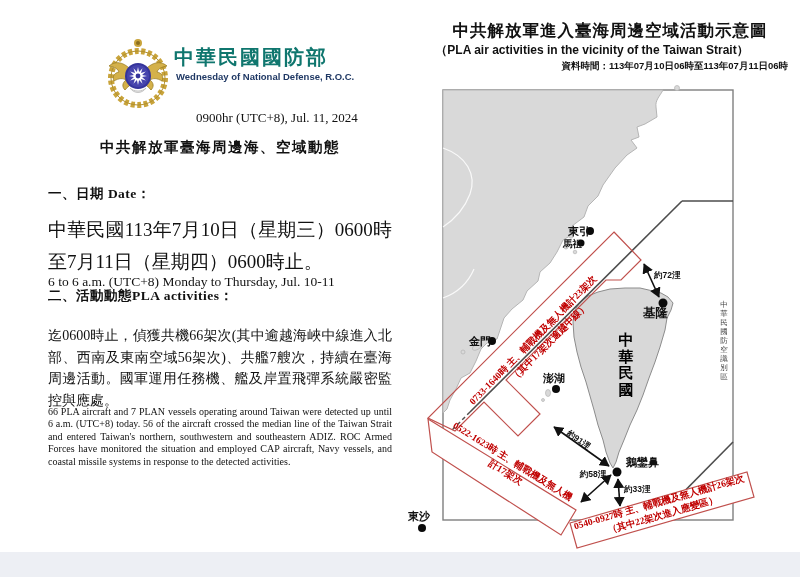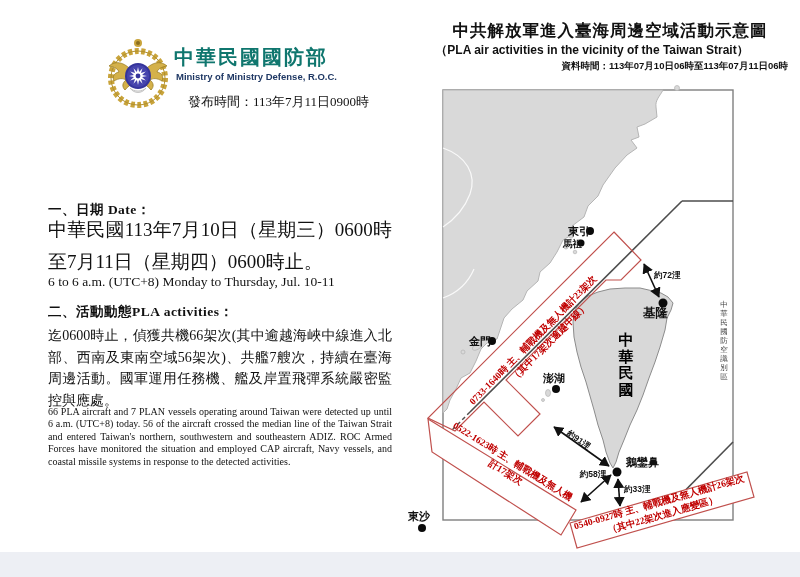--- a/index.html
+++ b/index.html
@@ -13,21 +13,21 @@
   .org-zh { position:absolute; left:128px; top:10px; font-size:20px; font-weight:bold;
             letter-spacing:2px; color:#0f766e; white-space:nowrap; }
   .org-en { position:absolute; left:130px; top:37px; font-size:9.5px; font-weight:bold;
             color:#1f3864; font-family:"Liberation Sans",sans-serif; white-space:nowrap; }
   .release-1 { position:absolute; left:142px; top:59px; font-size:13px; white-space:nowrap; }
   .release-2 { position:absolute; left:150px; top:76px; font-size:13px; white-space:nowrap; }
   .headline-zh { position:absolute; left:0; top:104px; width:100%; text-align:center;
                  font-size:14.5px; font-weight:bold; letter-spacing:1.5px; }
   .headline-en { position:absolute; left:0; top:123px; width:100%; text-align:center;
                  font-size:14px; font-weight:bold; }
-  .sec-title { position:absolute; left:2px; font-size:13.5px; font-weight:bold; letter-spacing:.5px;margin-top:16px; }
+  .sec-title { position:absolute; left:2px; font-size:13.5px; font-weight:bold; letter-spacing:.5px; }
   .s1-title { top:151px; } .s2-title { top:253px; }
   .para { position:absolute; left:2px; width:344px; text-align:justify; }
   .s1-zh { top:158px; font-size:19px; line-height:1.7;margin-top:22px; }
   .s1-en { top:226px; font-size:13.5px; }
   .s2-zh { top:277px; font-size:14px; line-height:1.55; }
   .s2-en { top:362px; font-size:10px; line-height:1.24; }
 
   
   .map-title-zh { position:absolute; left:425px; top:20px; width:370px; text-align:center;
                   font-size:16.5px; font-weight:bold; letter-spacing:1px; }
@@ -70,23 +70,24 @@
       <g>
         <circle cx="32" cy="40" r="13" fill="#35349b"></circle>
         <circle cx="32" cy="40" r="11" fill="#4644ad"></circle>
         <polygon transform="translate(32,40)" fill="#ffffff" points="9,0 4.06,1.09 7.79,4.5 2.97,2.97 4.5,7.79 1.09,4.06 0,9 -1.09,4.06 -4.5,7.79 -2.97,2.97 -7.79,4.5 -4.06,1.09 -9,0 -4.06,-1.09 -7.79,-4.5 -2.97,-2.97 -4.5,-7.79 -1.09,-4.06 0,-9 1.09,-4.06 4.5,-7.79 2.97,-2.97 7.79,-4.5 4.06,-1.09"></polygon>
         <circle cx="32" cy="40" r="3.2" fill="#ffffff"></circle>
         <circle cx="32" cy="40" r="2.4" fill="#35349b"></circle>
       </g>
     </svg>
 
     <div class="org-zh">中華民國國防部</div>
-    <div class="org-en">Ministry of Ministry Defense, R.O.C.</div>
-    <div class="release-1">發布時間：113年7月11日0900時</div>
+    <div class="org-en">Wednesday of National Defense, R.O.C.</div>
+    <div class="release-2">0900hr (UTC+8), Jul. 11, 2024</div>
 
+    <div class="headline-zh">中共解放軍臺海周邊海、空域動態</div>
 
     <div class="sec-title s1-title">一、日期 Date：</div>
     <p class="para s1-zh">中華民國113年7月10日（星期三）0600時至7月11日（星期四）0600時止。</p>
     <p class="para s1-en">6 to 6 a.m. (UTC+8) Monday to Thursday, Jul. 10-11</p>
 
     <div class="sec-title s2-title">二、活動動態PLA activities：</div>
     <p class="para s2-zh">迄0600時止，偵獲共機66架次(其中逾越海峽中線進入北部、西南及東南空域56架次)、共艦7艘次，持續在臺海周邊活動。國軍運用任務機、艦及岸置飛彈系統嚴密監控與應處。</p>
     <p class="para s2-en">66 PLA aircraft and 7 PLAN vessels operating around Taiwan were detected up until 6 a.m. (UTC+8) today. 56 of the aircraft crossed the median line of the Taiwan Strait and entered Taiwan's northern, southwestern and southeastern ADIZ. ROC Armed Forces have monitored the situation and employed CAP aircraft, Navy vessels, and coastal missile systems in response to the detected activities.</p>
   </section>
 

